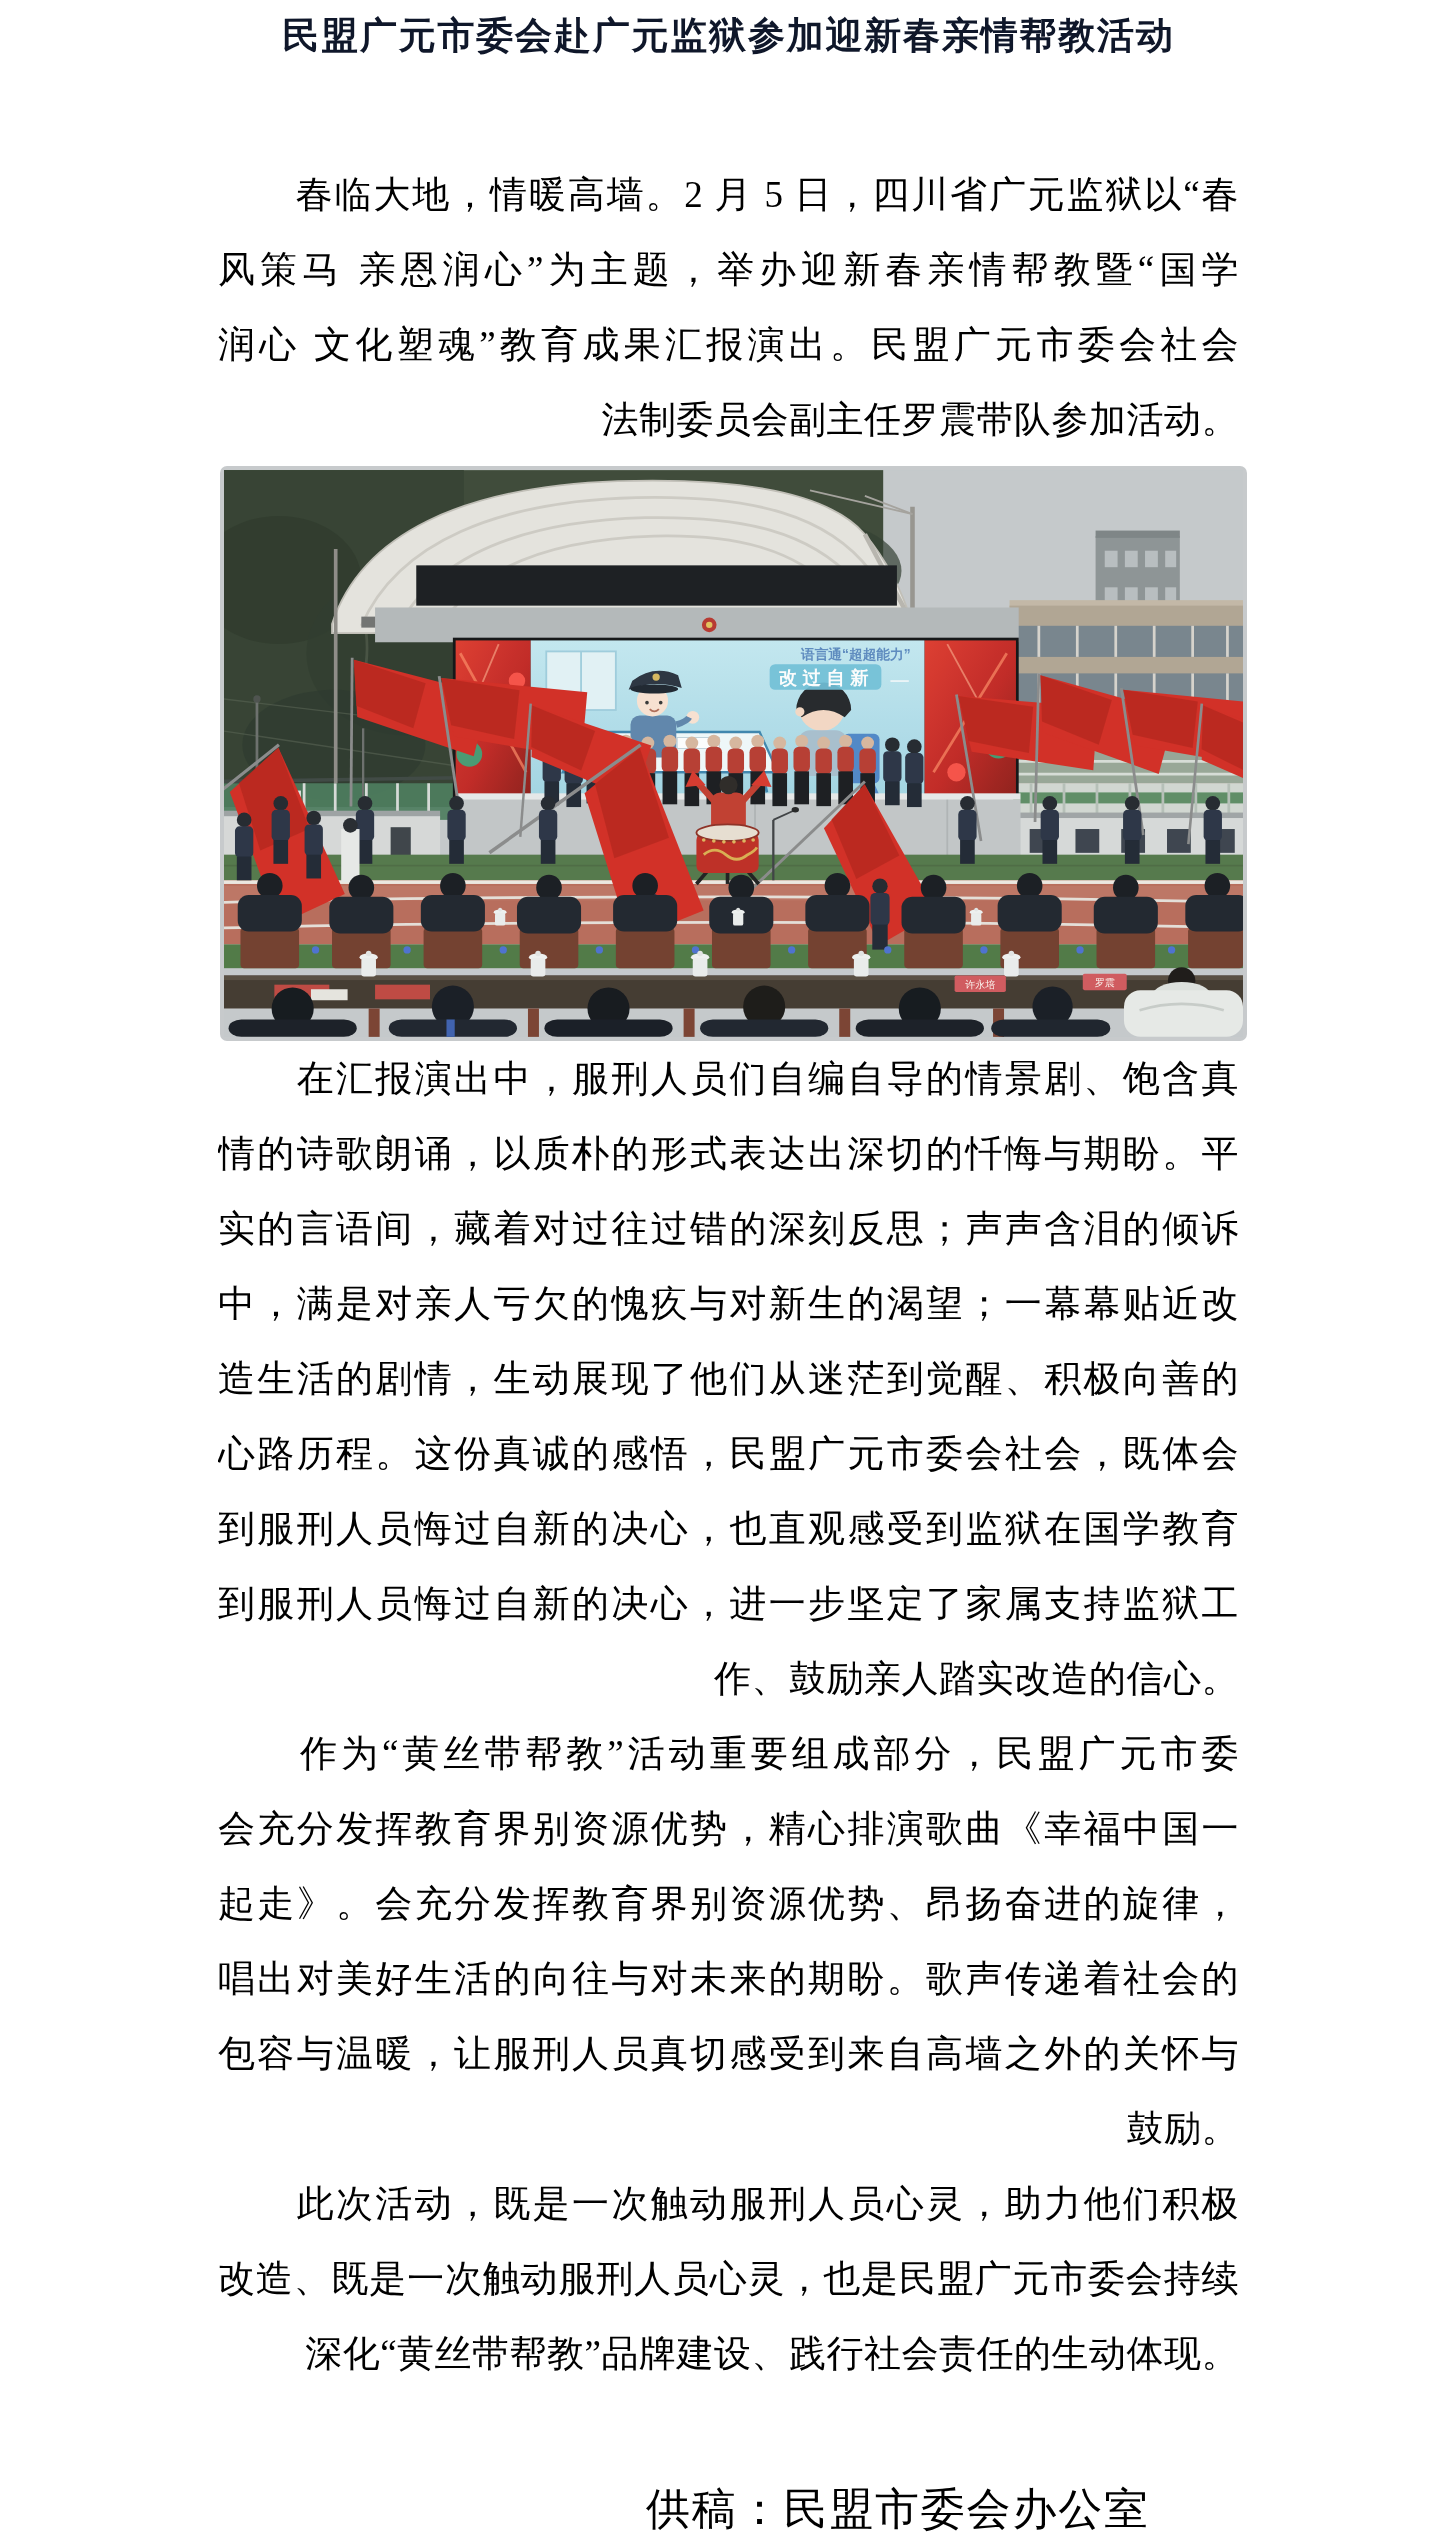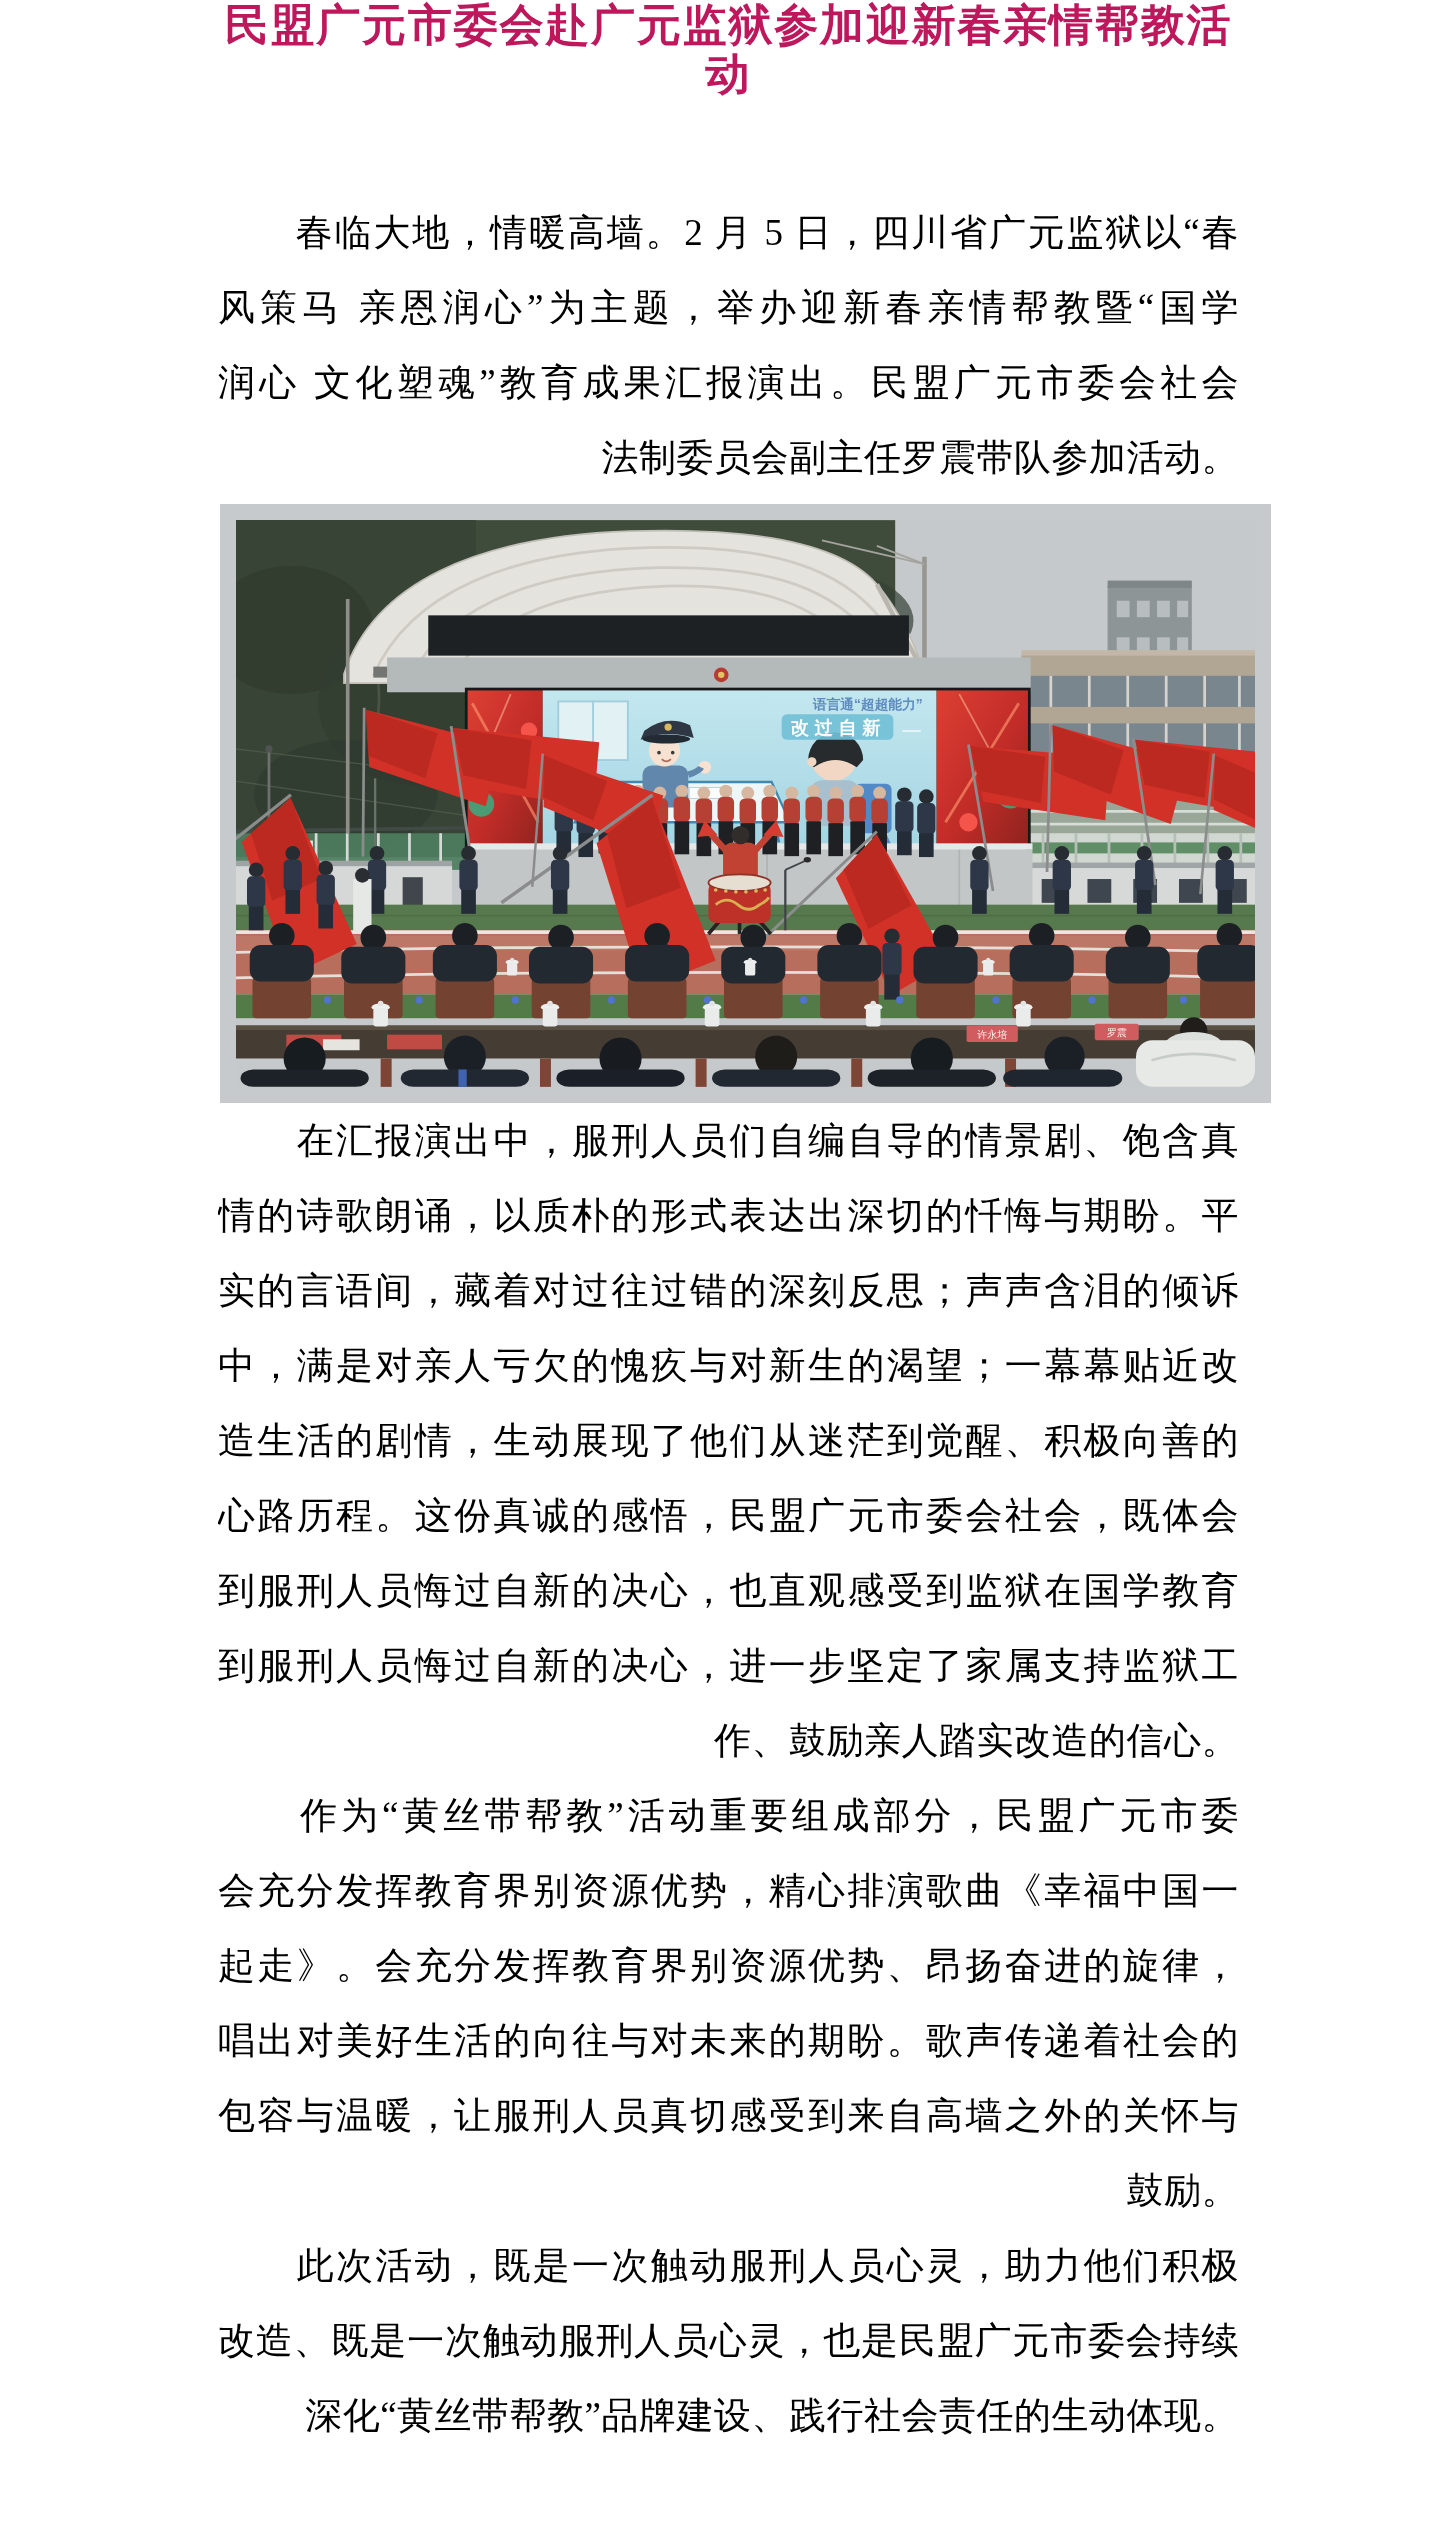--- a/index.html
+++ b/index.html
@@ -1,27 +1,27 @@
 <!DOCTYPE html>
 <html style="font-size:14.6px"><head>
 <meta charset="utf-8">
 <style>
   html,body{margin:0;padding:0;background:#ffffff;}
   .page{position:relative;width:1453px;height:2538px;background:#ffffff;overflow:hidden;
         font-family:"Liberation Serif",serif;color:#000;}
   .content{margin:0 214px 0 218px;width:1021px;}
-  .title{margin:0 0 97px 0;
+  .title{margin:0 0 97px 0;padding-top:11px;
          font-family:"Liberation Sans",sans-serif;font-weight:700;
-         font-size:44px;line-height:49px;text-align:center;letter-spacing:1.8px;color:#be185d;}
+         font-size:37px;line-height:49px;text-align:center;letter-spacing:1.8px;color:#0f172a;}
   .para{margin:0;}
   .line{font-size:37px;height:75px;line-height:75px;text-align:justify;overflow:hidden;letter-spacing:0.5px;}
   .line::after{content:"";display:inline-block;width:100%;height:0;}
   .line.last{text-align:right;}
   .line.last::after{content:none;}
-  .photo{margin:9.2px 0 0 1.8px;padding:16px;width:1019px;height:567px;display:block;background:#c7cacc;}
+  .photo{margin:9.2px 0 0 1.8px;padding:4px;width:1019px;height:567px;display:block;background:#c7cacc;border-radius:7px;}
   .photo svg{display:block;}
   .byline{margin:95px 0 0 428px;font-size:44px;line-height:48px;letter-spacing:1.8px;}
   svg text{font-family:"Liberation Sans",sans-serif;}
 </style>
 </head>
 <body>
 
 <div class="page">
   <div class="content">
 

